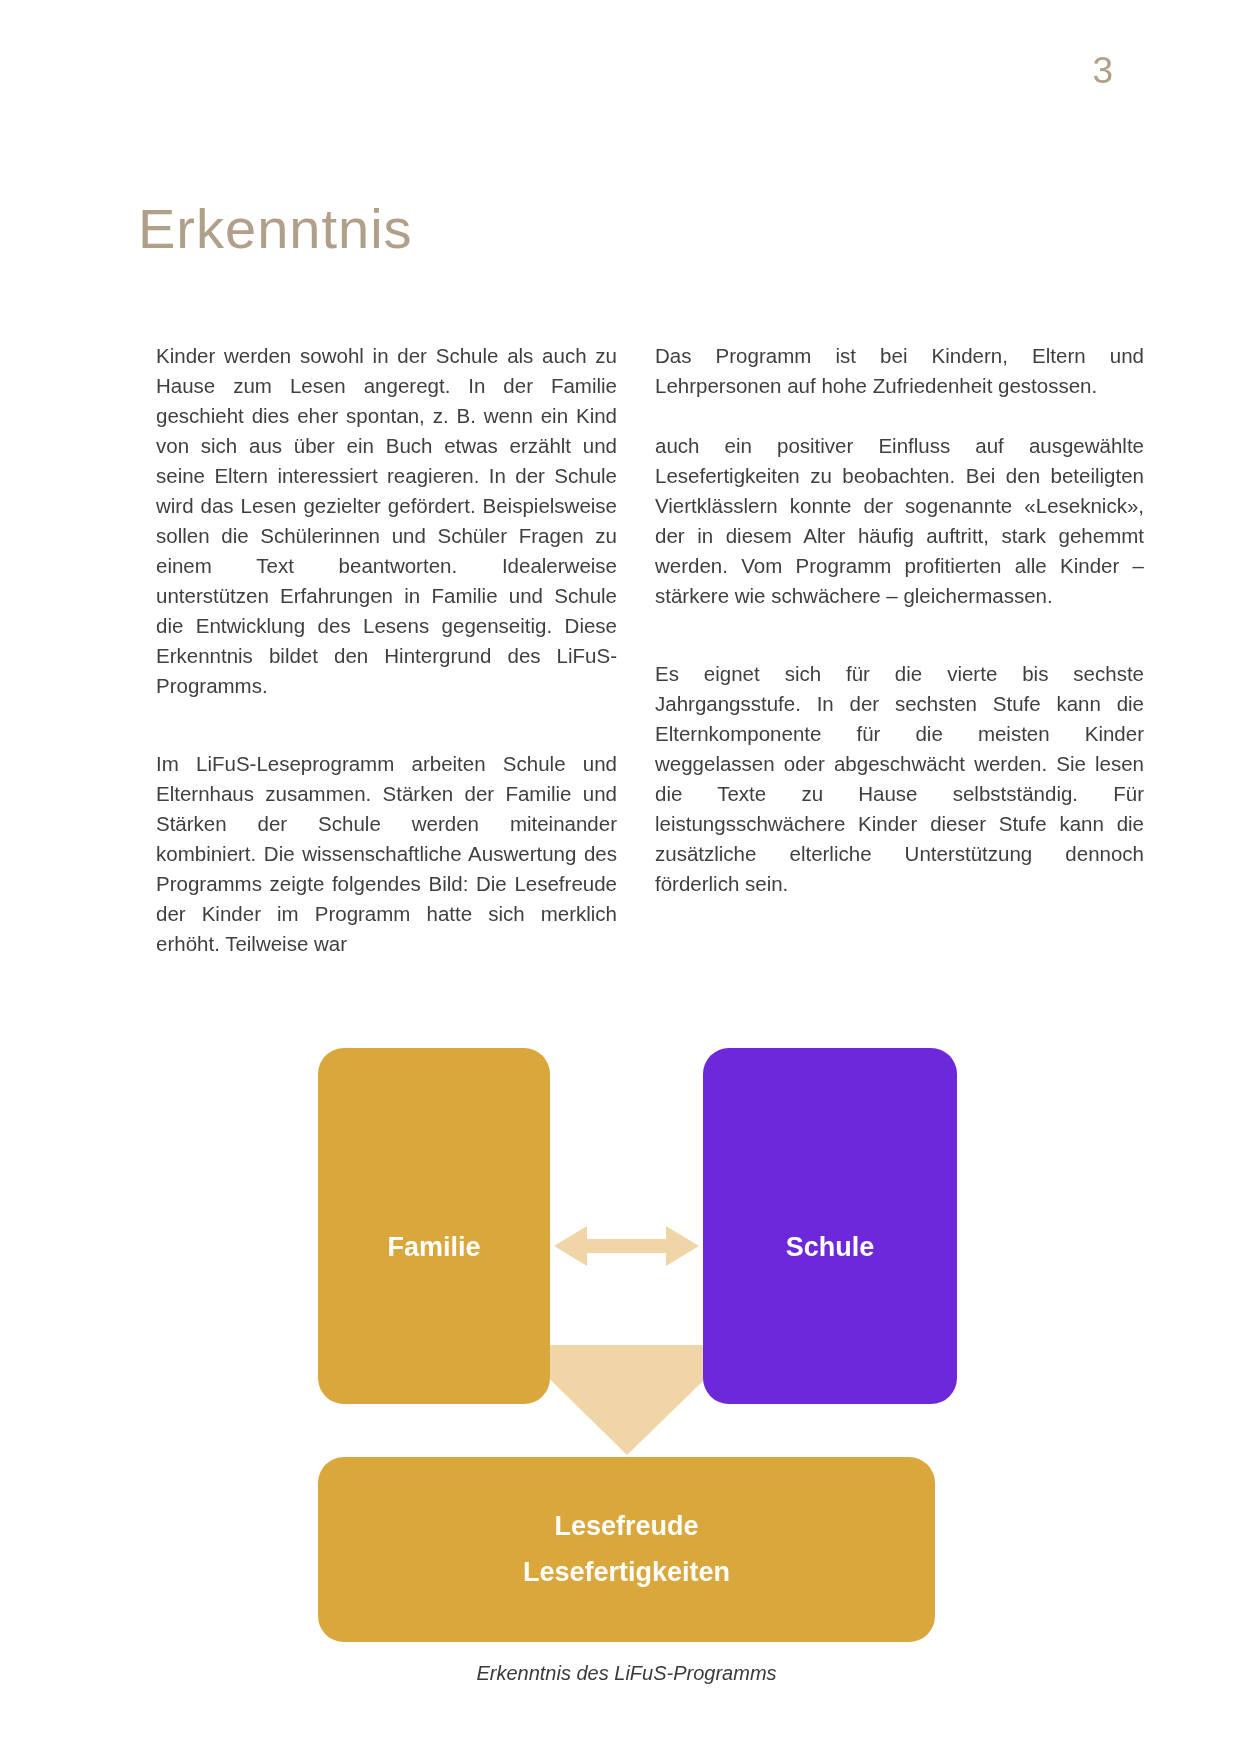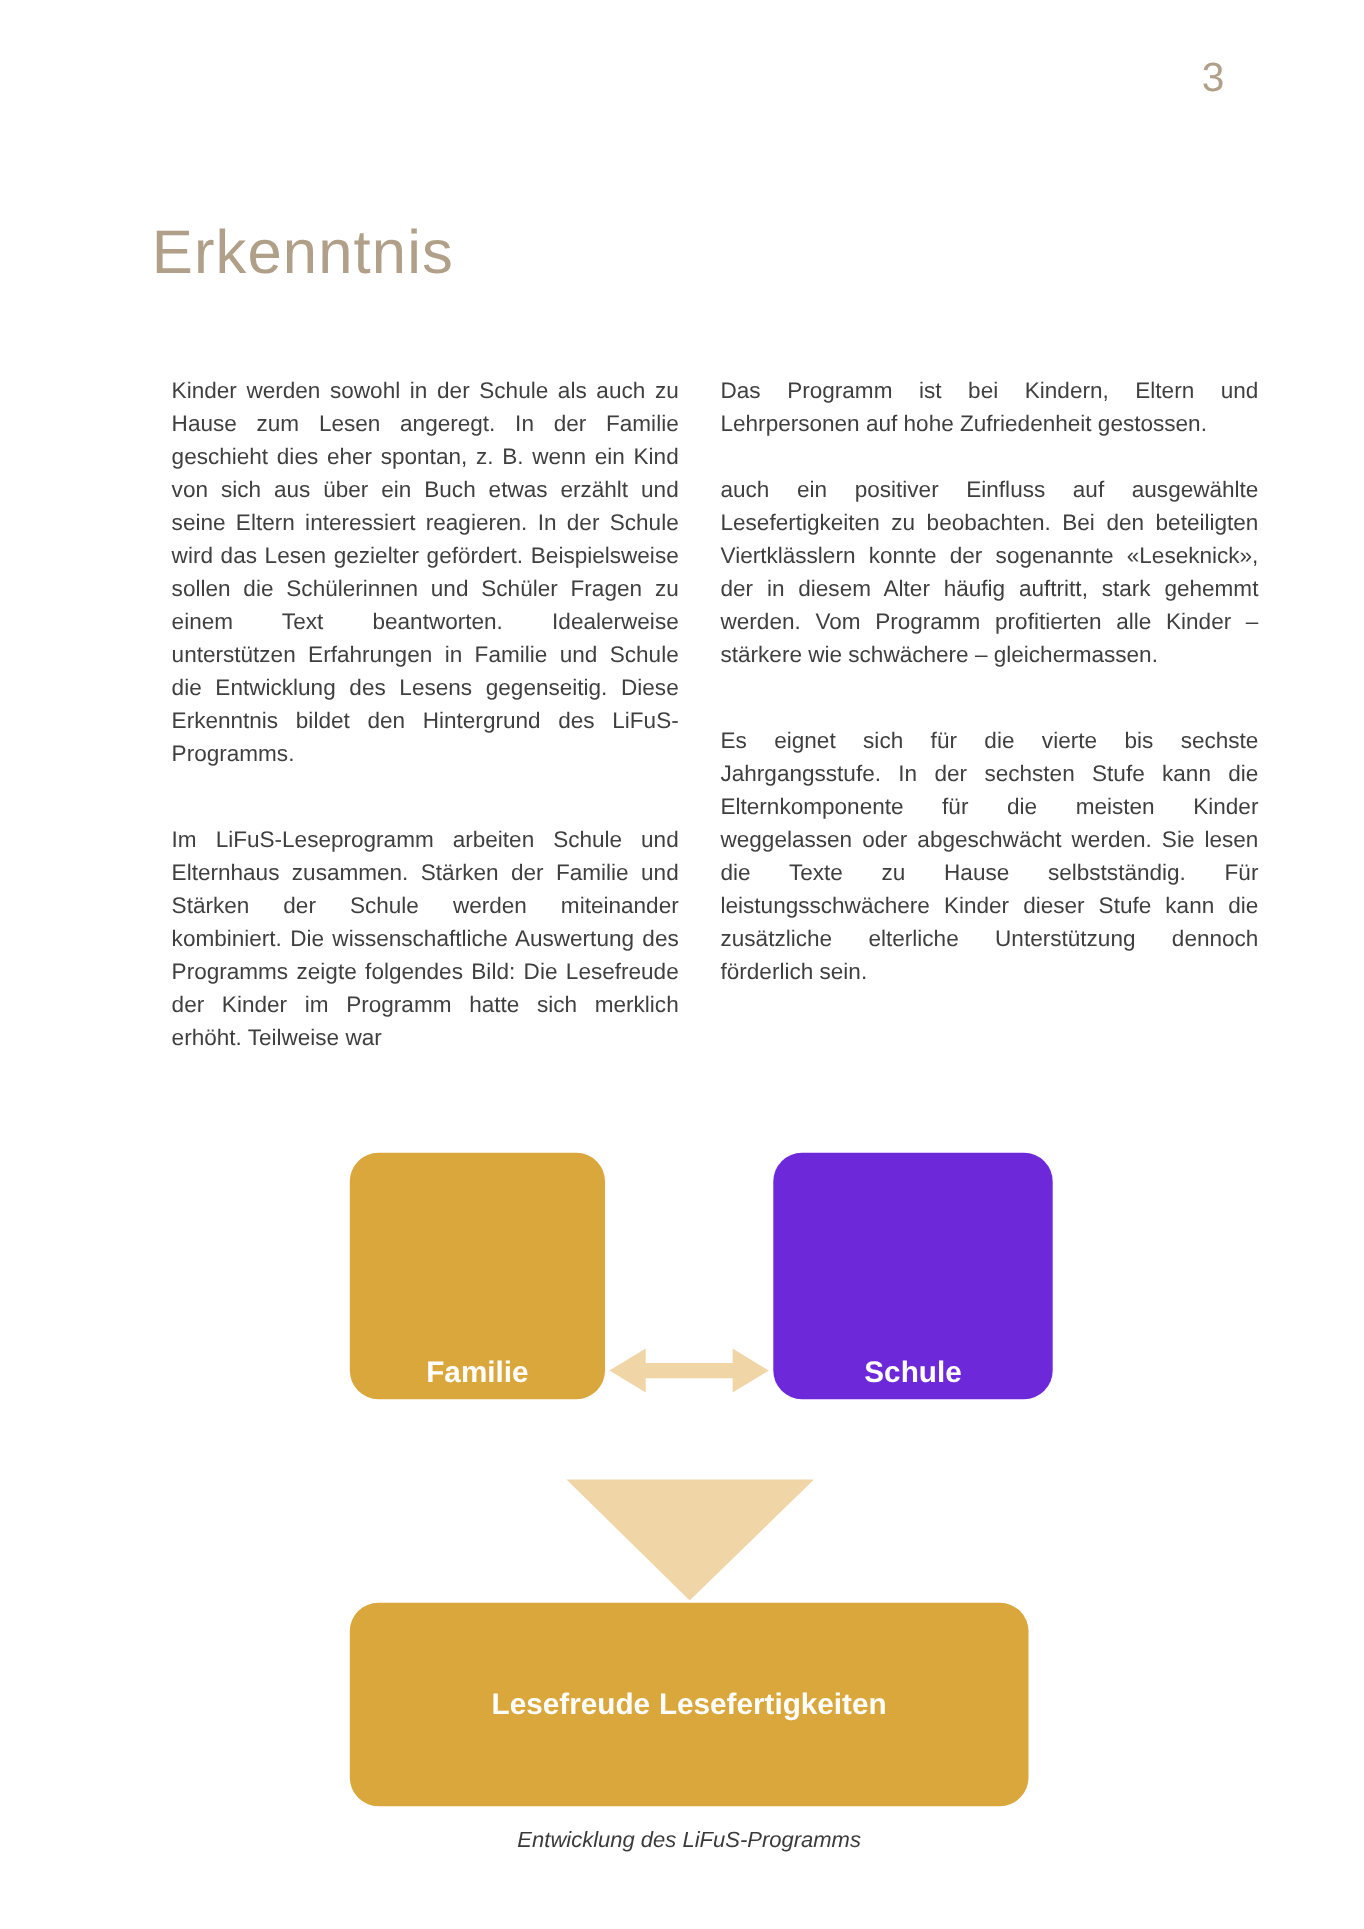--- a/index.html
+++ b/index.html
@@ -35,31 +35,31 @@
   .col p:last-child{margin-bottom:0;margin-top:48px;}
   
   .diagram{position:absolute;left:0;top:0;width:1240px;height:1754px;pointer-events:none;}
   .tri-svg{position:absolute;left:318px;top:1340px;width:617px;height:120px;display:block;}
   .dbox{
     position:absolute;
     border-radius:26px;
     display:flex;align-items:center;justify-content:center;
     color:#ffffff;font-weight:bold;
   }
-  .dbox.top{width:232px;height:224px;top:1048px;}
+  .dbox.top{width:232px;height:356px;top:1048px;}
   .dbox.family{left:318px;}
   .dbox.school{left:703px;}
   .dbox.top .dbox-label{
     position:absolute;left:0;right:0;top:183px;
     text-align:center;font-size:27px;line-height:1.2;
   }
   .arrow-svg{position:absolute;left:554px;top:1224px;width:145px;height:44px;display:block;}
   .dbox.outcome{
     left:318px;top:1457px;width:617px;height:185px;
-    gap:8px;
+    flex-direction:column;gap:8px;
   }
   .dbox.outcome .dbox-label{font-size:27px;line-height:1.4;text-align:center;}
   .figure-caption{
     position:absolute;left:318px;top:1662px;width:617px;
     text-align:center;font-style:italic;
     font-size:20px;color:#3a3a3a;
   }
 </style>
 </head>
 <body>
@@ -98,17 +98,17 @@
 
     <svg class="arrow-svg" viewBox="0 0 145 44">
       <polygon points="0,22 33,2 33,15 112,15 112,2 145,22 112,42 112,29 33,29 33,42" fill="#F0D6A7"></polygon>
     </svg>
 
     <div class="dbox outcome" style="background-color: rgb(217, 167, 60);">
       <div class="dbox-label">Lesefreude</div>
       <div class="dbox-label">Lesefertigkeiten</div>
     </div>
 
-    <div class="figure-caption">Entwicklung des LiFuS-Programms</div>
+    <div class="figure-caption">Erkenntnis des LiFuS-Programms</div>
 
   </div>
 
 </div>
 
 </body></html>

